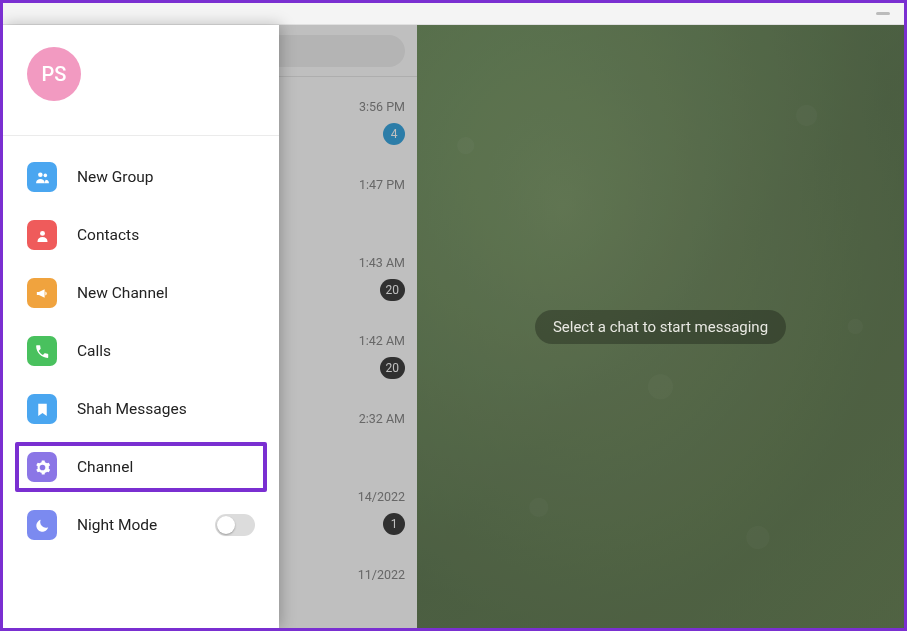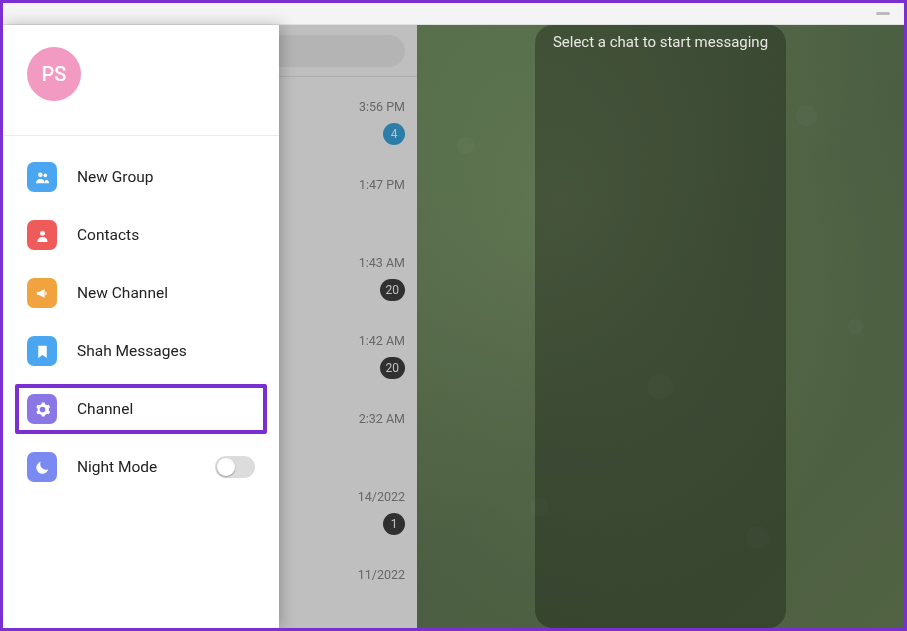--- a/index.html
+++ b/index.html
@@ -91,20 +91,21 @@
     font-size:13px; color:#3ba7e0; white-space:nowrap; overflow:hidden;
   }
   
   .mainpane {
     flex: 1;
     position: relative;
     background:
       radial-gradient(ellipse at 30% 30%, rgba(130,160,110,0.6), rgba(90,120,80,0.6) 70%),
       linear-gradient(135deg, #7a9a6a, #6b7a5b 50%, #7c8a5f);
     display: flex;
+    align-items: center;
     justify-content: center;
     overflow: hidden;
   }
   .mainpane::before {
     content:"";
     position:absolute; inset:0;
     background-image:
       radial-gradient(circle at 10% 20%, rgba(255,255,255,0.06) 0 8px, transparent 9px),
       radial-gradient(circle at 80% 15%, rgba(255,255,255,0.05) 0 10px, transparent 11px),
       radial-gradient(circle at 50% 60%, rgba(255,255,255,0.05) 0 12px, transparent 13px),
@@ -291,20 +292,28 @@
       </div>
       <div class="menu-item">
         <div class="mi-icon c-orange">
           <svg viewBox="0 0 24 24">
             <path d="M4 10v4h3l8 4V6l-8 4H4zm14 2a3 3 0 0 0-2-2.8v5.6A3 3 0 0 0 18 12z"></path>
           </svg>
         </div>
         <div class="mi-label">New Channel</div>
       </div>
       <div class="menu-item">
+        <div class="mi-icon c-green">
+          <svg viewBox="0 0 24 24">
+            <path d="M6.6 10.8c1.3 2.6 3.4 4.7 6 6l2-2c.3-.3.7-.4 1-.2 1.1.4 2.3.6 3.5.6.6 0 1 .4 1 1V20c0 .6-.4 1-1 1C10.6 21 3 13.4 3 4c0-.6.4-1 1-1h3.8c.6 0 1 .4 1 1 0 1.2.2 2.4.6 3.5.1.3 0 .7-.2 1l-2 2z"></path>
+          </svg>
+        </div>
+        <div class="mi-label">Calls</div>
+      </div>
+      <div class="menu-item">
         <div class="mi-icon c-blue2">
           <svg viewBox="0 0 24 24">
             <path d="M6 4h12v17l-6-4-6 4V4z"></path>
           </svg>
         </div>
         <div class="mi-label">Shah Messages</div>
       </div>
       <div class="menu-item highlighted">
         <div class="mi-icon c-purple">
           <svg viewBox="0 0 24 24">

